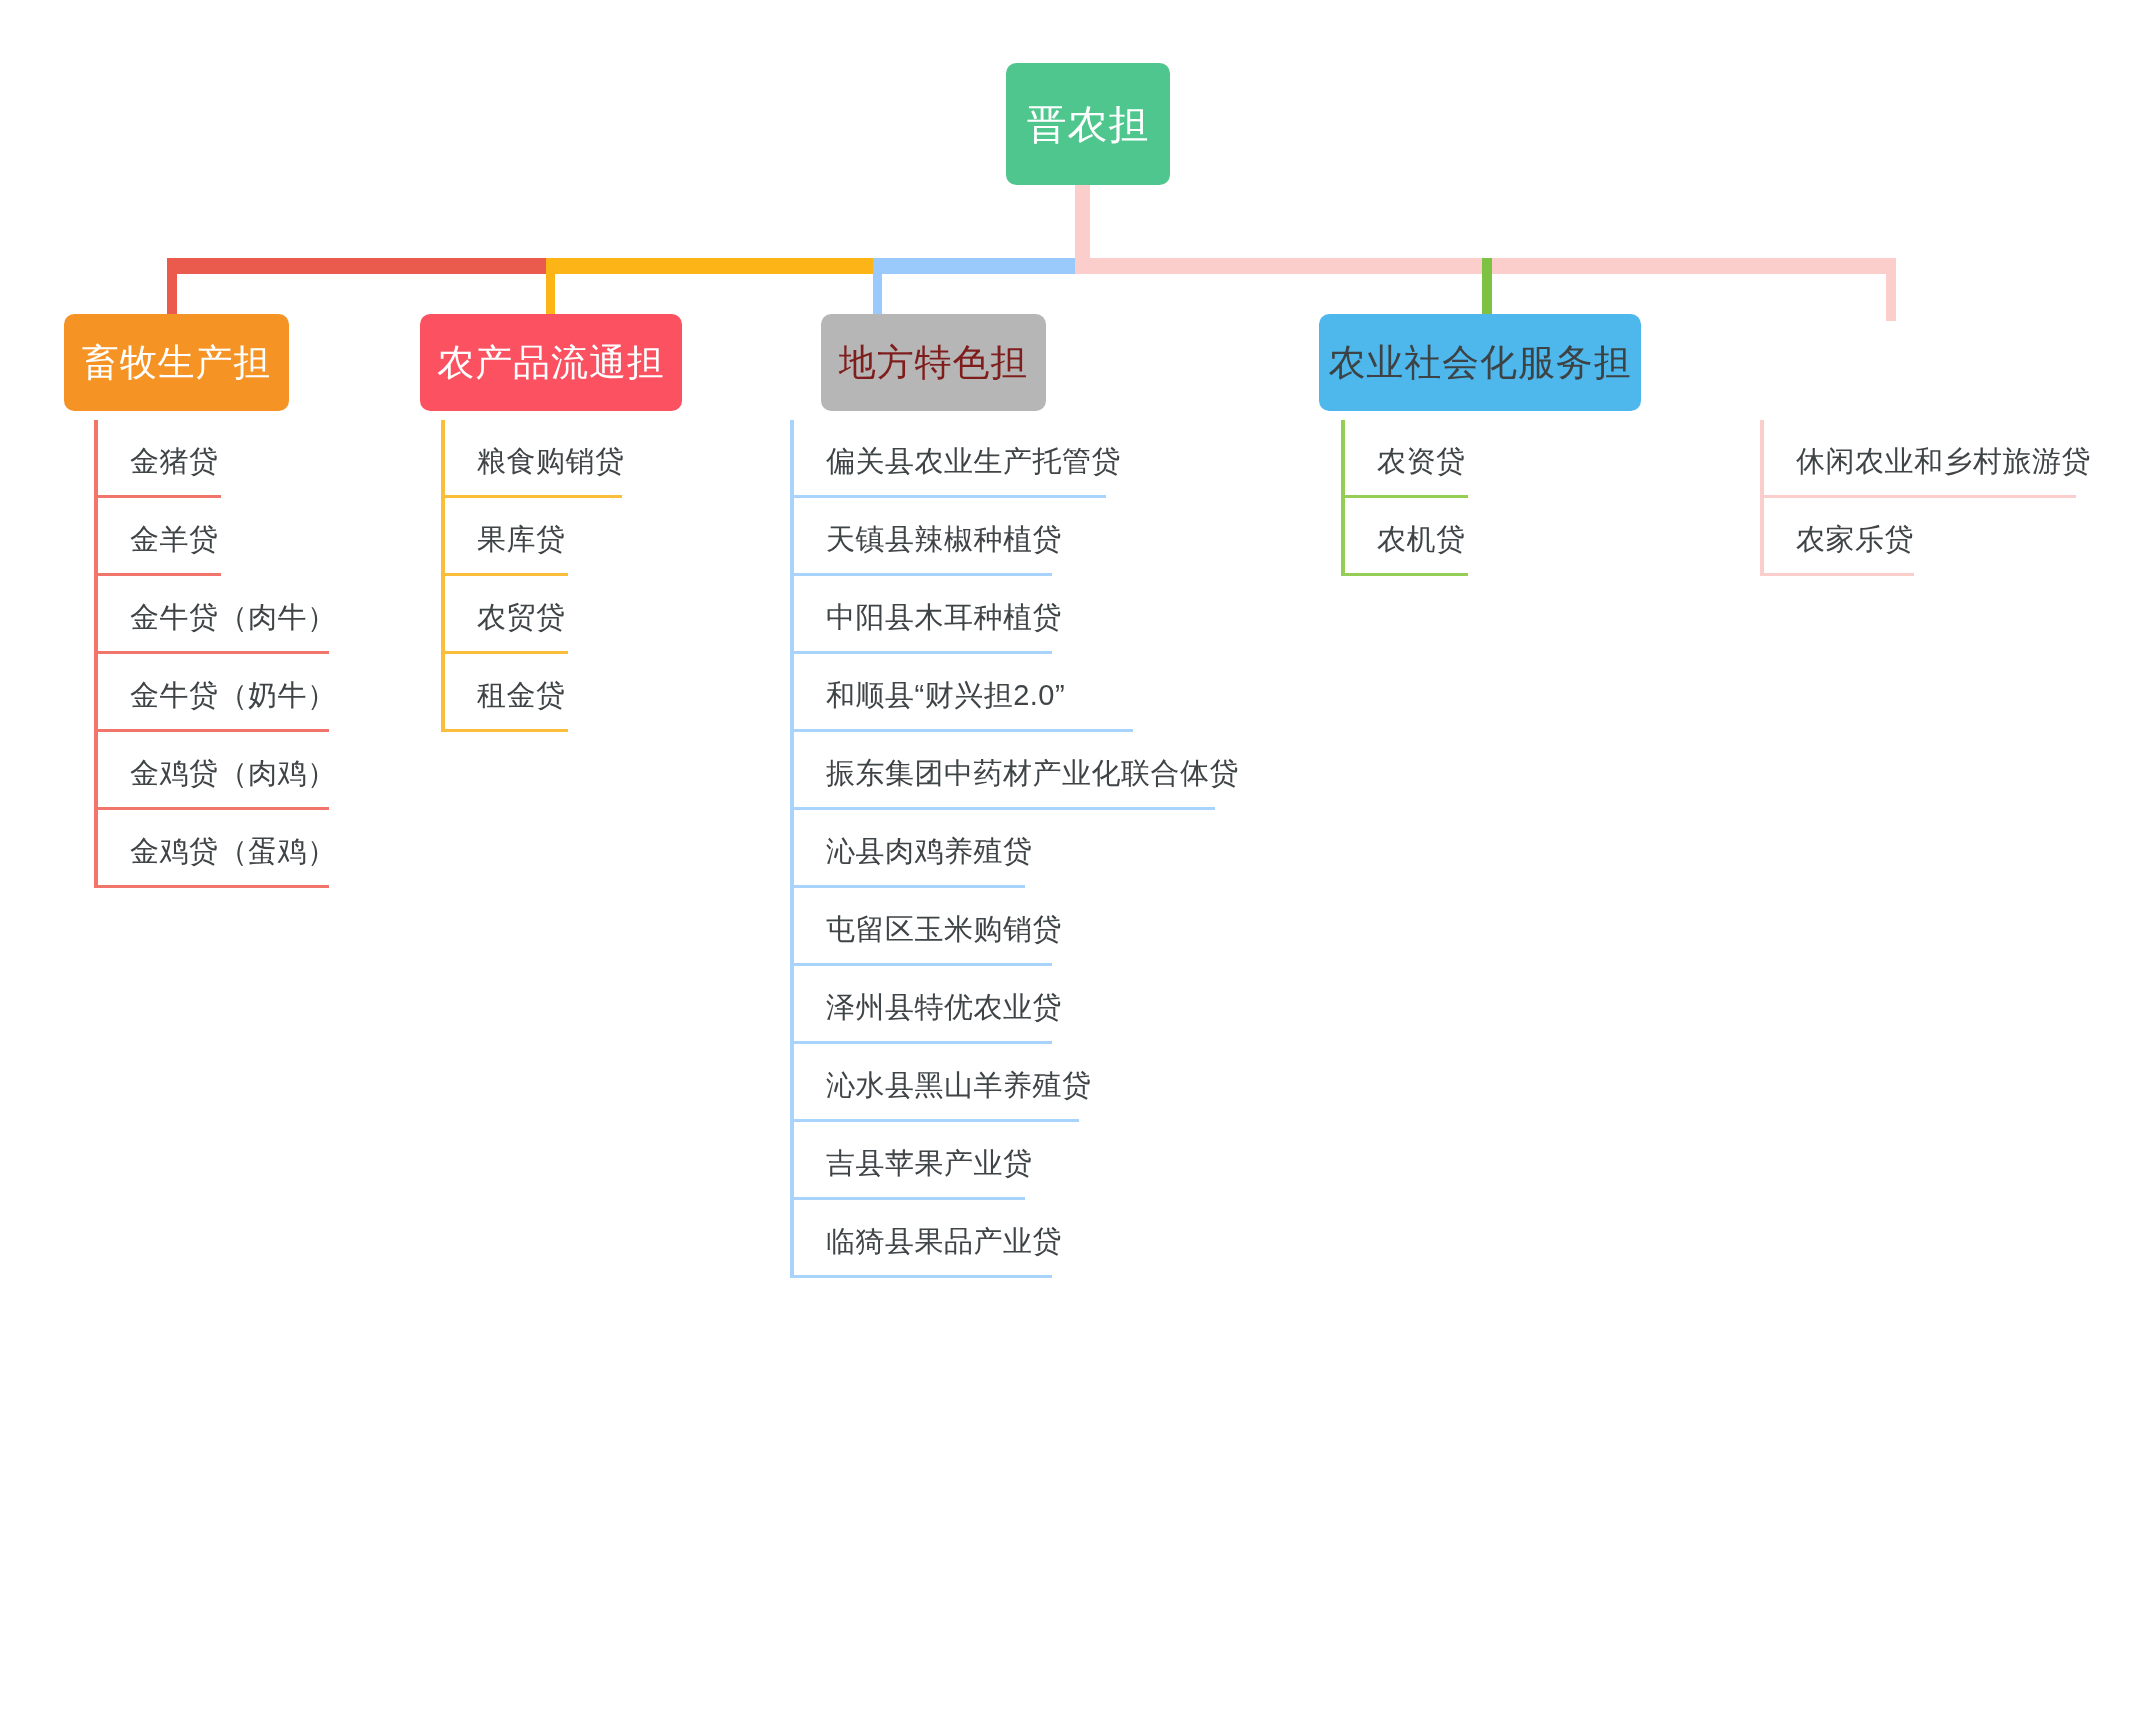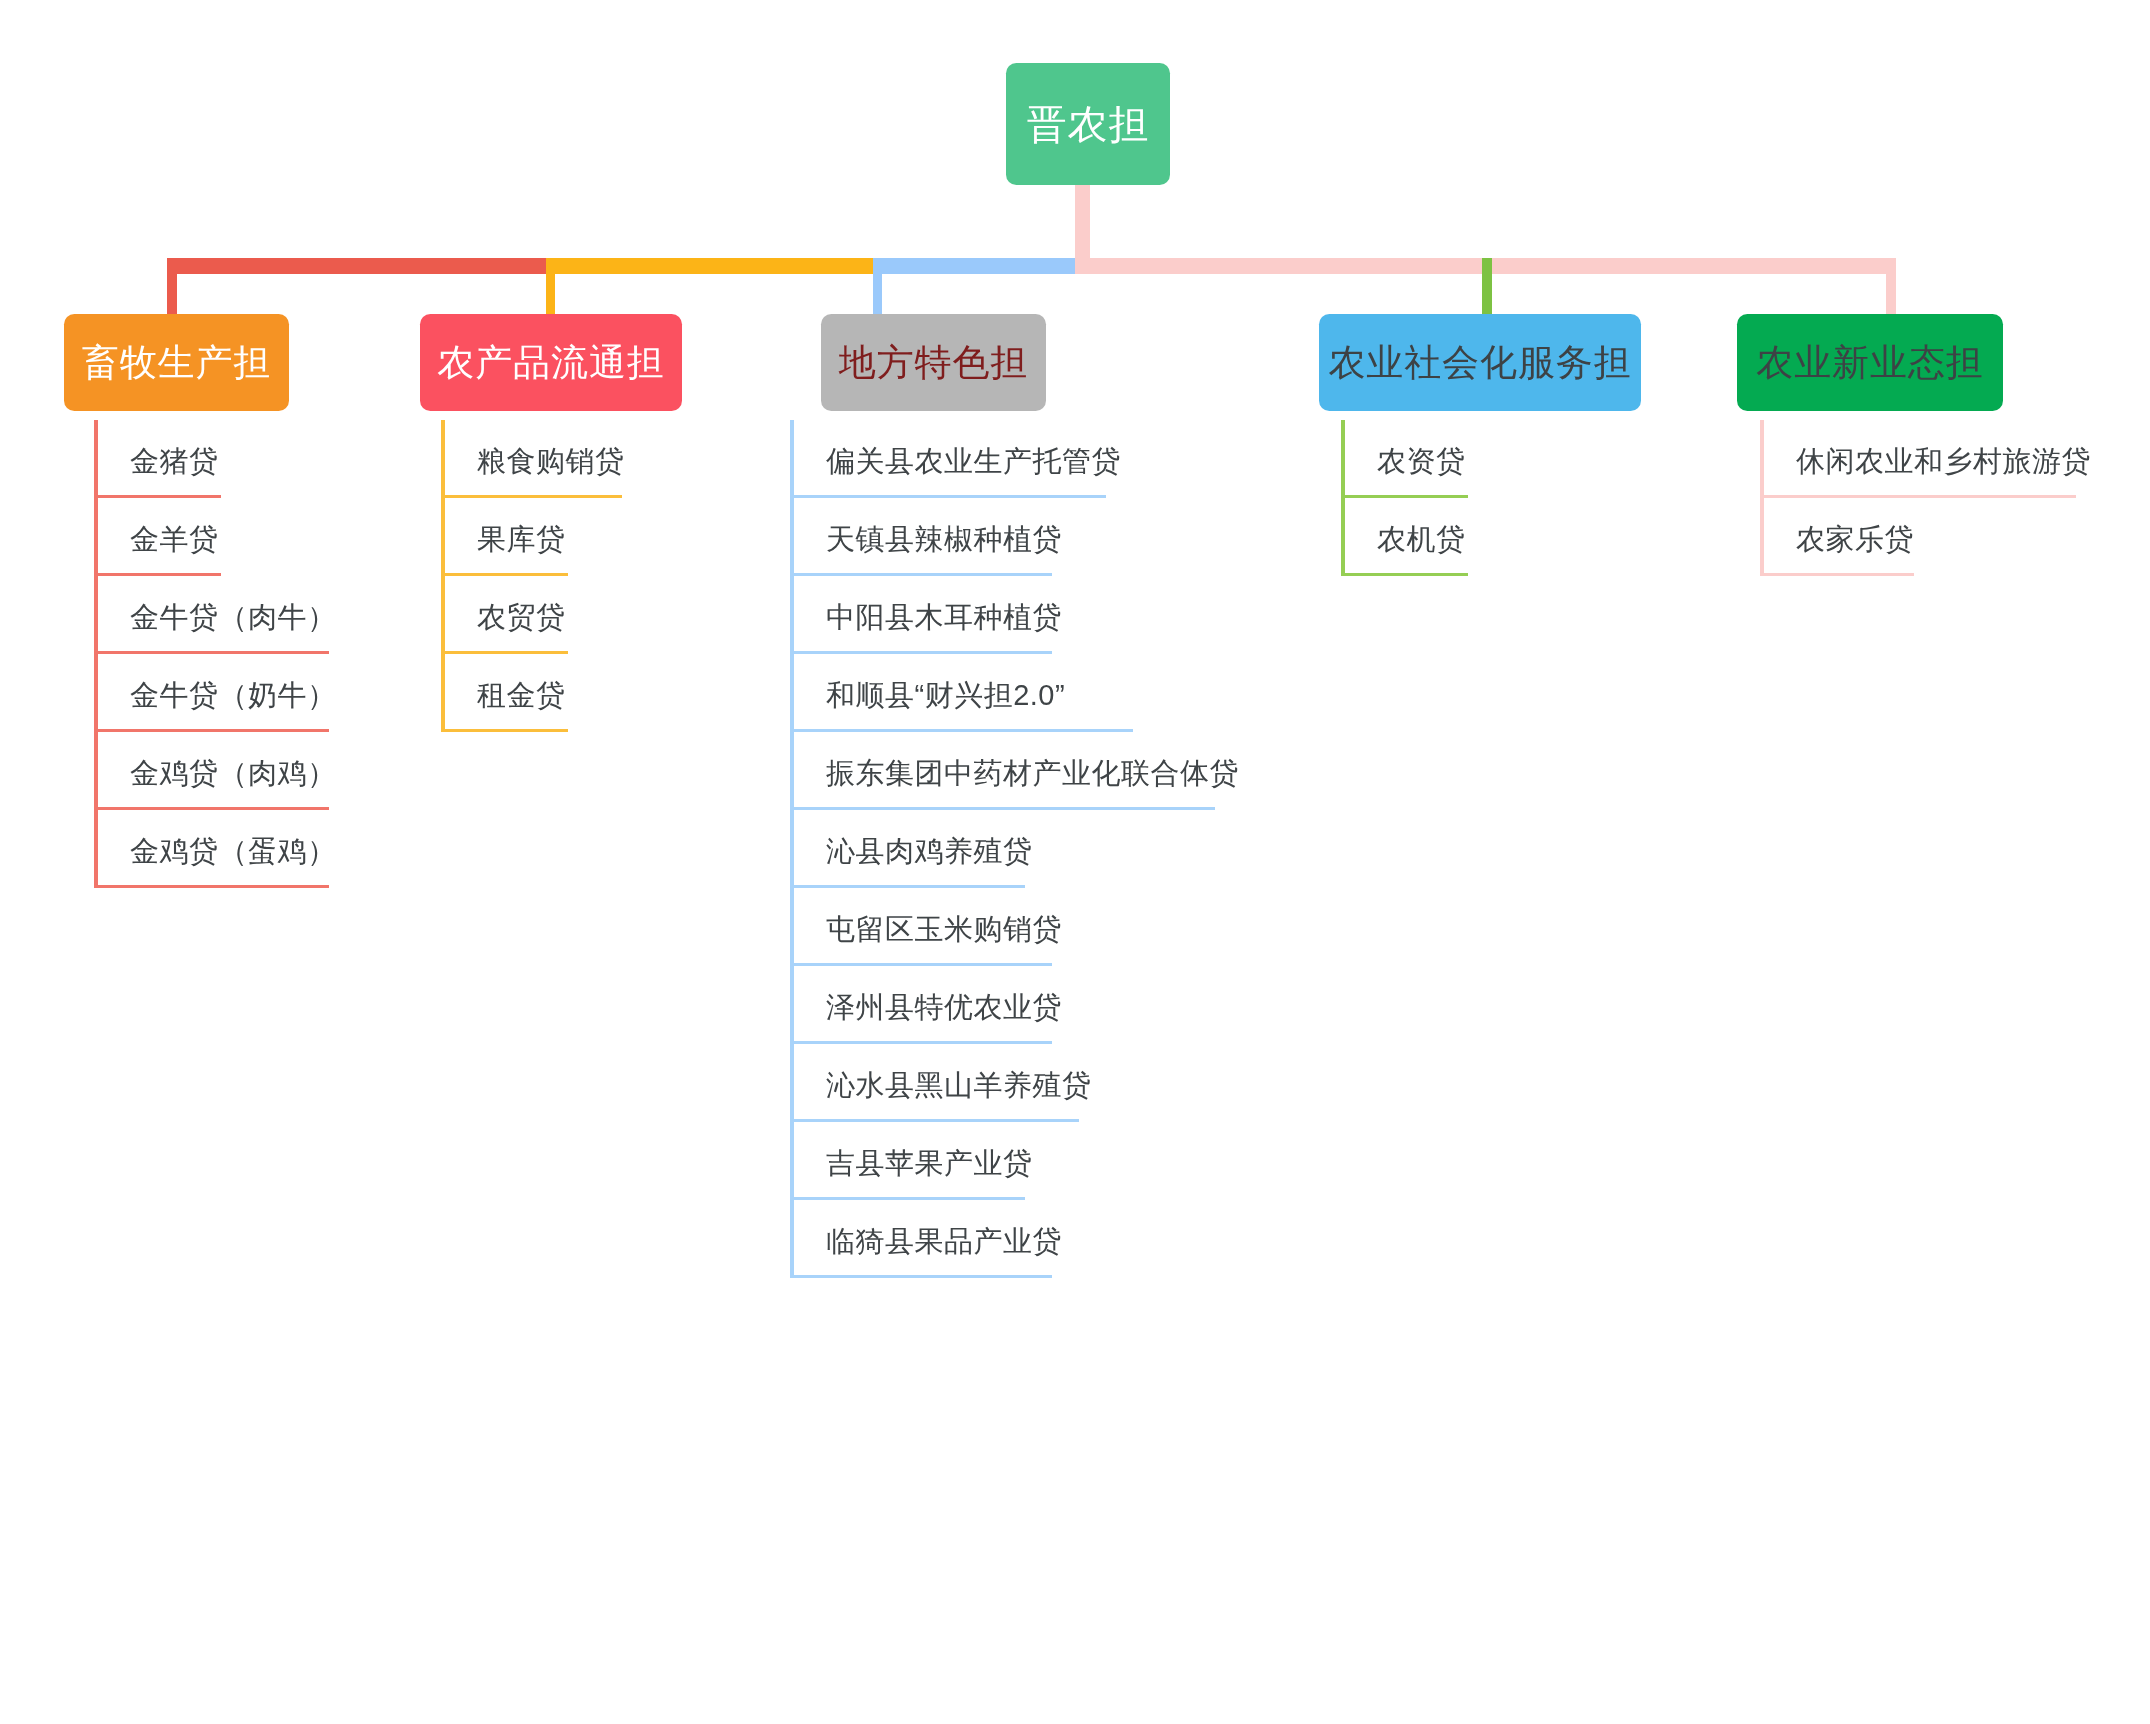--- a/index.html
+++ b/index.html
@@ -125,23 +125,20 @@
   </div>
 
   <div class="node node-l2 n-local">
     <span>地方特色担</span>
   </div>
 
   <div class="node node-l2 n-service">
     <span>农业社会化服务担</span>
   </div>
 
-  <div class="node node-l2 n-newform">
-    <span>农业新业态担</span>
-  </div>
 
   <div id="leaf-columns">
       <div class="leaf-group" style="left: 94px; top: 420px; width: 747px;">
         <div class="leaf">
           <div class="leaf-spine" style="background: rgb(241, 117, 106);"></div>
           <div class="leaf-label">金猪贷</div>
           <div class="leaf-underline" style="background: rgb(241, 117, 106); width: 127px;"></div>
         </div>
         <div class="leaf">
           <div class="leaf-spine" style="background: rgb(241, 117, 106);"></div>

